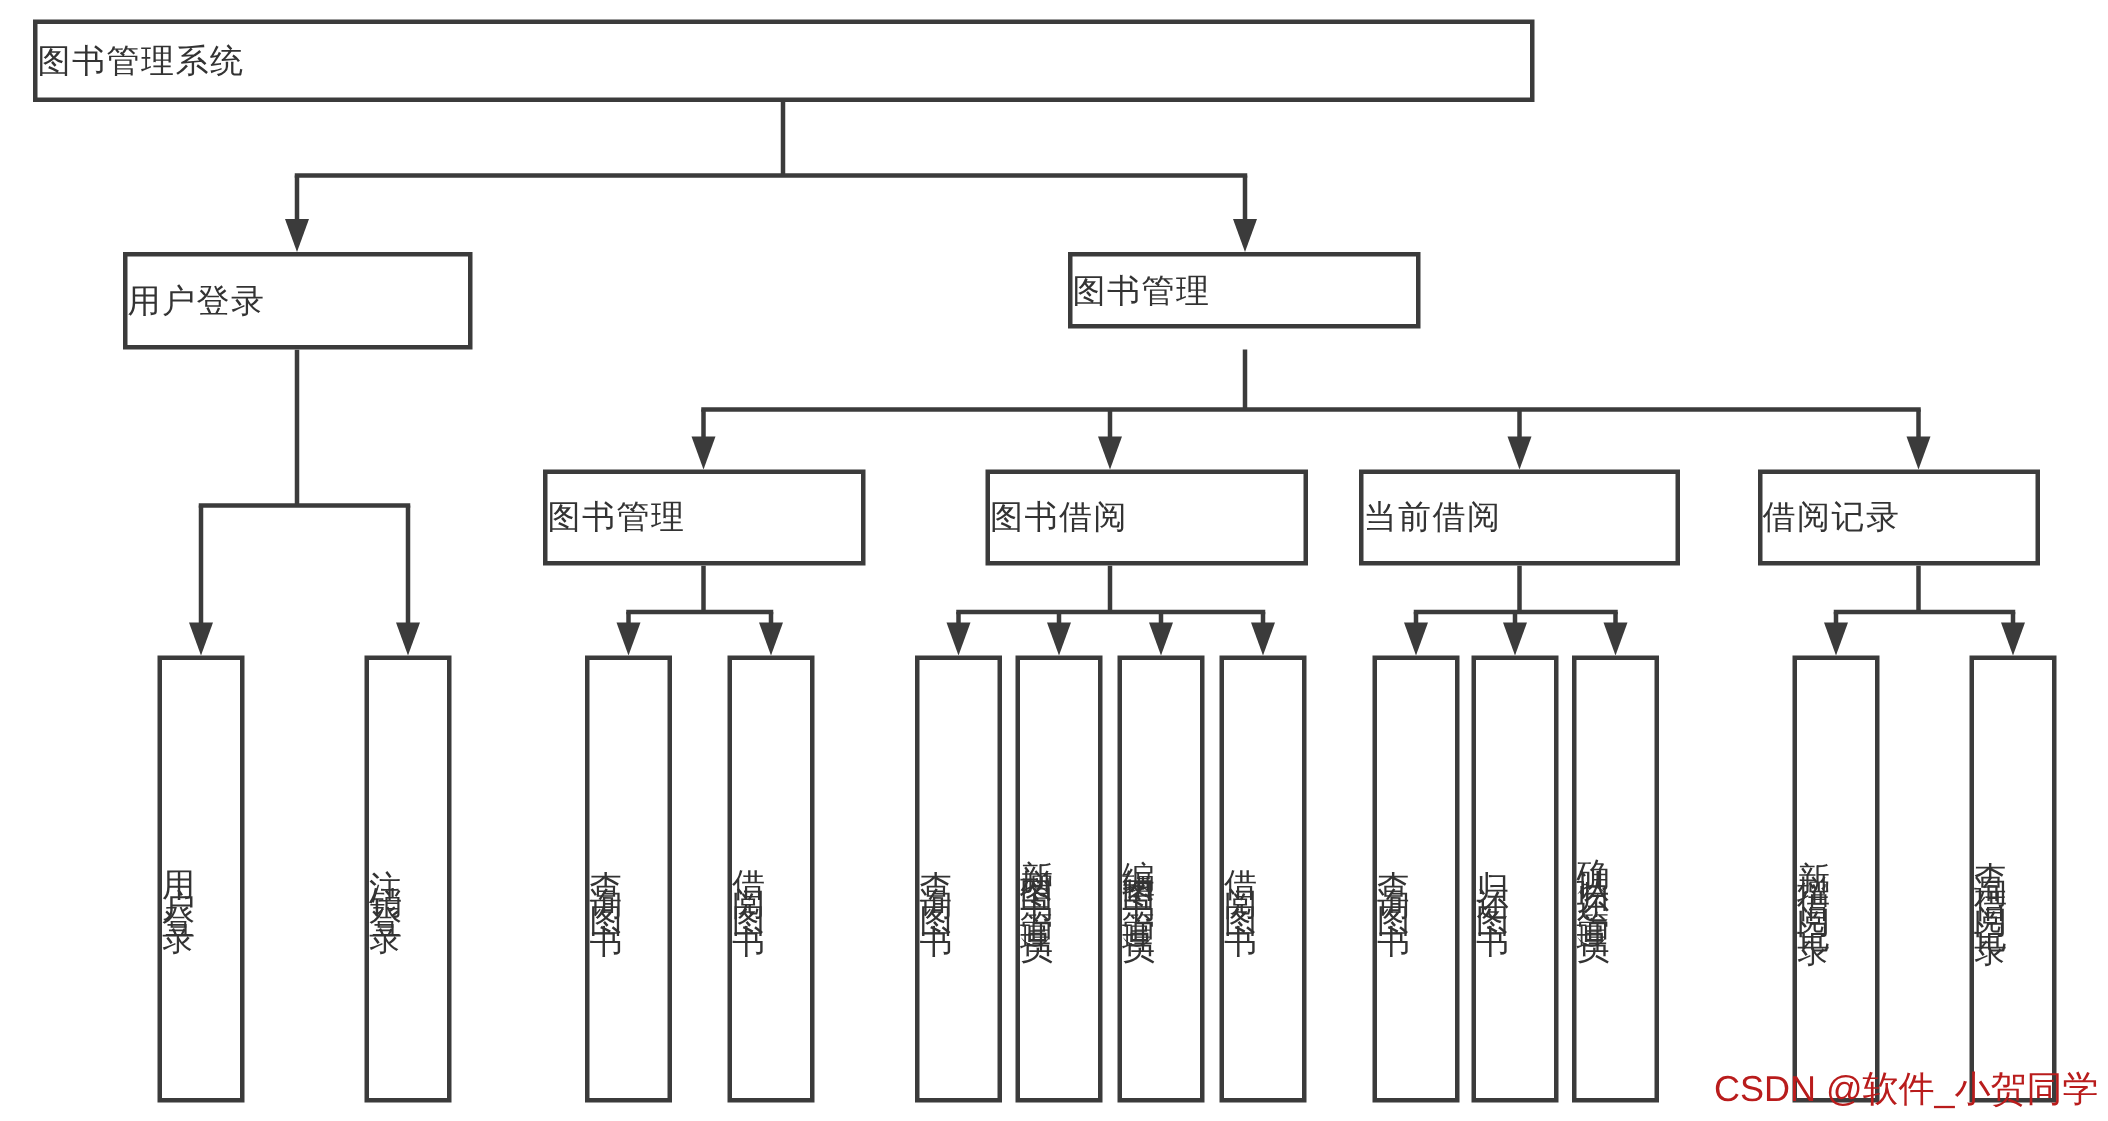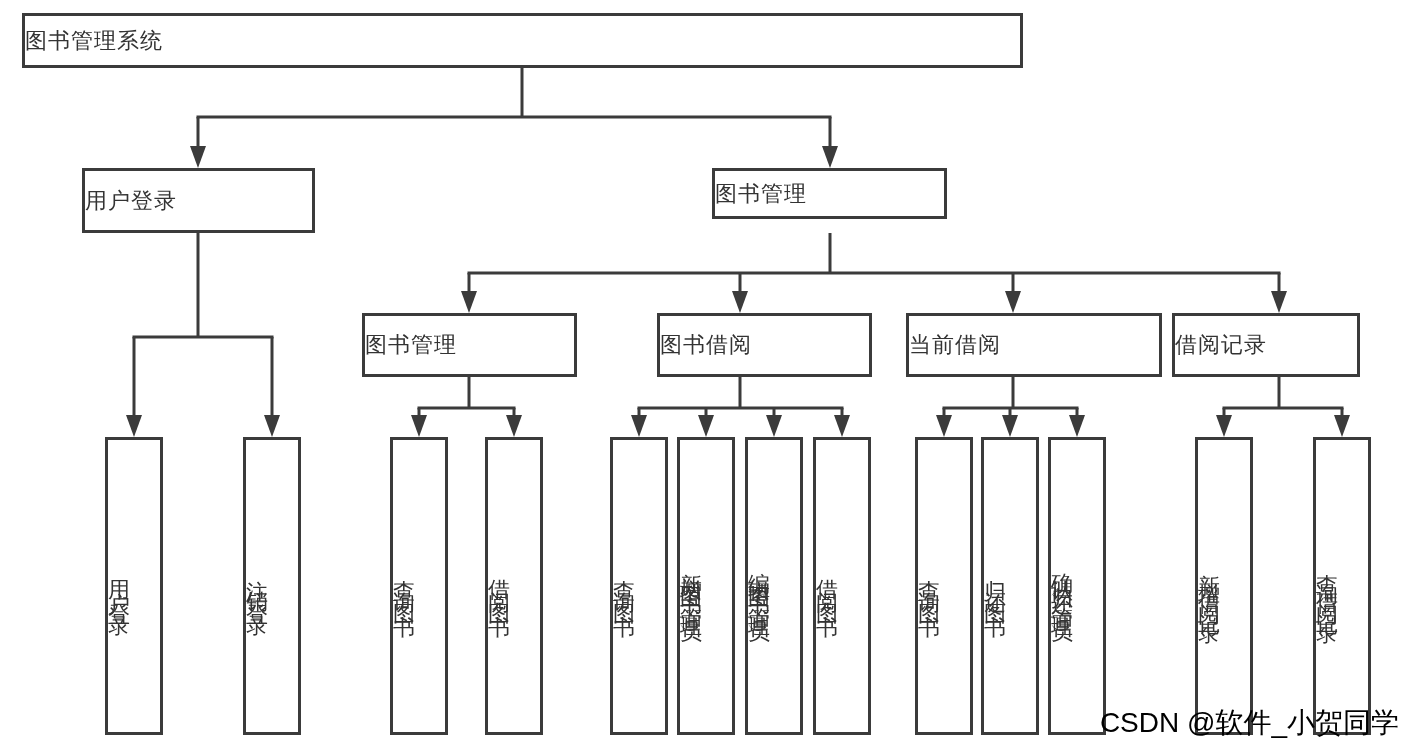--- a/index.html
+++ b/index.html
@@ -15,21 +15,21 @@
   .h-label{font-size:22px;letter-spacing:1px;white-space:nowrap;}
   .v-label{
     writing-mode:vertical-rl;text-orientation:mixed;
     font-size:22px;line-height:1;white-space:nowrap;color:#333333;
   }
   .root{z-index:2;}
   .lvl{z-index:2;}
   .leaf{z-index:2;}
   .watermark{
     position:absolute;right:6px;bottom:5px;z-index:5;
-    font-size:28px;color:#000000;letter-spacing:0;white-space:nowrap;
+    font-size:24px;color:#b91c1c;letter-spacing:0;white-space:nowrap;
   }
 </style>
 </head>
 <body>
 
 <div class="stage">
 
   <svg id="conn" class="connectors" viewBox="0 0 1405 747" xmlns="http://www.w3.org/2000/svg">
       <line x1="522" y1="68" x2="522" y2="117" stroke="#3b3b3b" stroke-width="3"></line>
       <line x1="196.5" y1="117" x2="831.5" y2="117" stroke="#3b3b3b" stroke-width="3"></line>
@@ -95,21 +95,21 @@
   <div class="box lvl" style="left:712px;top:168px;width:235px;height:51px">
     <span class="h-label">图书管理</span>
   </div>
 
   <div class="box lvl" style="left:362px;top:313px;width:215px;height:64px">
     <span class="h-label">图书管理</span>
   </div>
   <div class="box lvl" style="left:657px;top:313px;width:215px;height:64px">
     <span class="h-label">图书借阅</span>
   </div>
-  <div class="box lvl" style="left:906px;top:313px;width:256px;height:64px">
+  <div class="box lvl" style="left:906px;top:313px;width:214px;height:64px">
     <span class="h-label">当前借阅</span>
   </div>
   <div class="box lvl" style="left:1172px;top:313px;width:188px;height:64px">
     <span class="h-label">借阅记录</span>
   </div>
 
   <div class="box leaf" style="left:105px;top:437px;width:58px;height:298px">
     <span class="v-label" style="letter-spacing: 12px;">用户登录</span>
   </div>
   <div class="box leaf" style="left:243px;top:437px;width:58px;height:298px">

